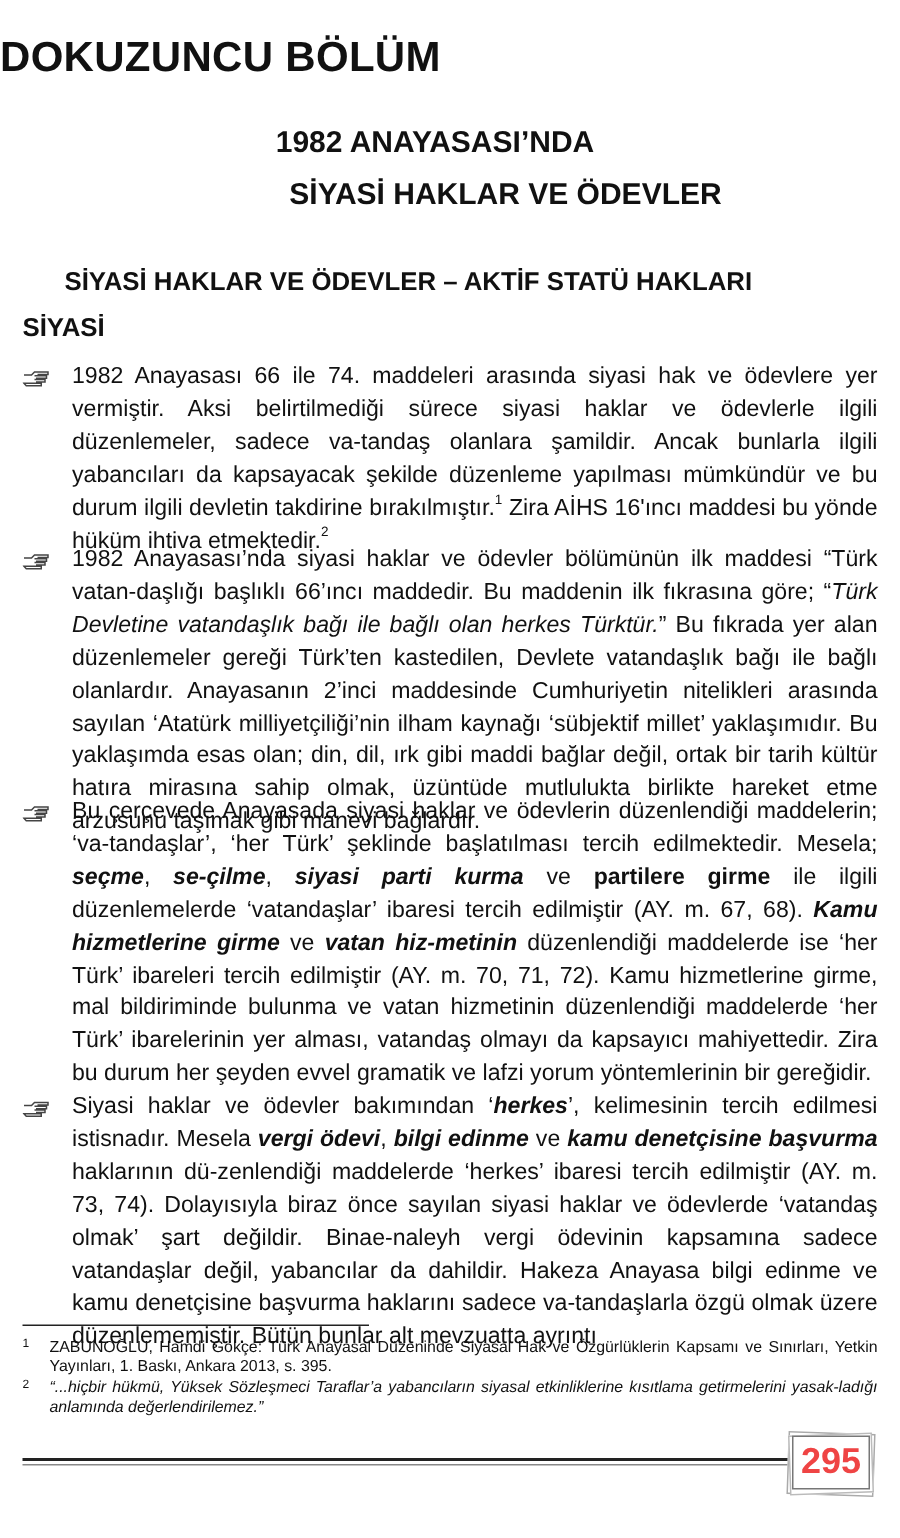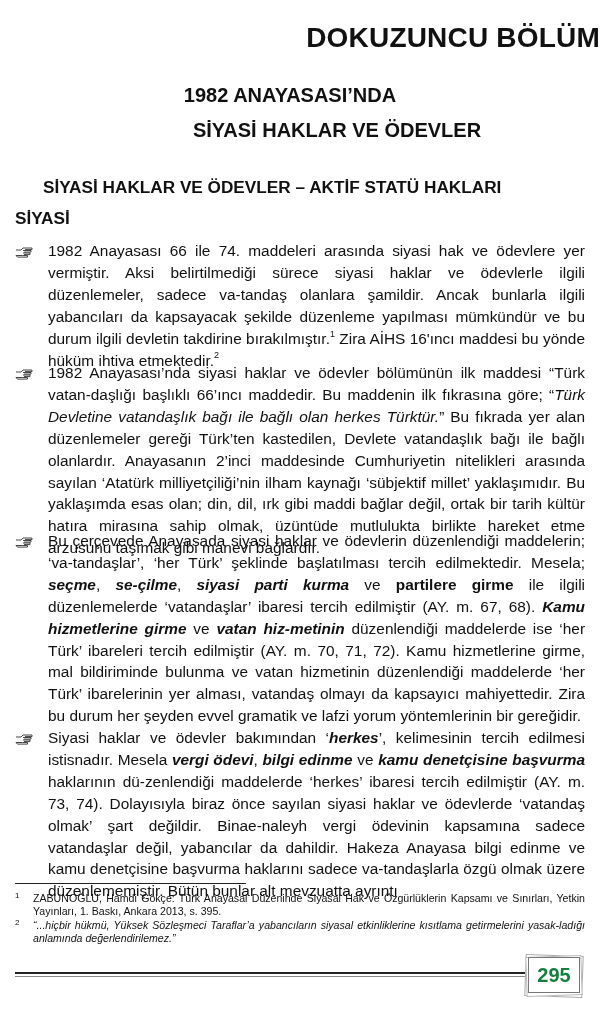--- a/index.html
+++ b/index.html
@@ -1,18 +1,18 @@
 <!DOCTYPE html>
 <html><head>
 <meta charset="utf-8">
 <style>
   html, body { margin:0; padding:0; background:#ffffff; }
   body { width:600px; height:1025px; position:relative; overflow:hidden;
          font-family:"Liberation Sans", sans-serif; color:#111; }
-  .title-main { position:absolute; left:0; width:600px; top:22px; text-align:right;
+  .title-main { position:absolute; left:0; width:600px; top:22px; text-align:left;
          font-size:28px; font-weight:bold; letter-spacing:0.2px; }
   .title-sub { position:absolute; left:0; width:580px; text-align:center;
          font-size:20px; font-weight:bold; }
   .t1 { top:84px; } .t2 { top:119px;padding-left:47px; }
   .h-section { position:absolute; left:15px; top:177px; font-size:17.2px; font-weight:bold;margin-left:28px; }
   .h-intro { position:absolute; left:15px; top:208px; font-size:17.2px; font-weight:bold; }
   .para { position:absolute; left:48px; width:537px; font-size:15.4px; line-height:21.9px;
           text-align:justify; hyphens:manual; }
   .bullet { position:absolute; left:15px; width:20px; height:12px; }
   .p1 { top:240px; } .b1 { top:247px; }
@@ -31,21 +31,21 @@
   .fn2 .txt { font-style:italic; }
   .rule-top { position:absolute; left:15px; top:972px; width:515px; height:2px; background:#222; }
   .rule-bot { position:absolute; left:15px; top:976px; width:515px; height:1px; background:#888; }
   .pagebox { position:absolute; left:528px; top:957px; width:52px; height:36px; }
   .pagebox .back1 { position:absolute; left:-3px; top:-2px; width:56px; height:40px;
         border:1px solid #aaa; transform:rotate(2deg); background:#fff; }
   .pagebox .back2 { position:absolute; left:-2px; top:-1px; width:54px; height:38px;
         border:1px solid #bbb; transform:rotate(-2deg); background:#fff; }
   .pagebox .front { position:absolute; left:0; top:0; width:50px; height:34px;
         border:1px solid #777; background:#fff; text-align:center; line-height:34px;
-        font-weight:bold; font-size:20px; color:#15803d; }
+        font-weight:bold; font-size:24px; color:#ef4444; }
 </style>
 </head>
 <body>
 
 <div class="title-main">DOKUZUNCU BÖLÜM</div>
 <div class="title-sub t1">1982 ANAYASASI’NDA</div>
 <div class="title-sub t2">SİYASİ HAKLAR VE ÖDEVLER</div>
 
 <div class="h-section">SİYASİ HAKLAR VE ÖDEVLER – AKTİF STATÜ HAKLARI</div>
 <div class="h-intro">SİYASİ</div>

